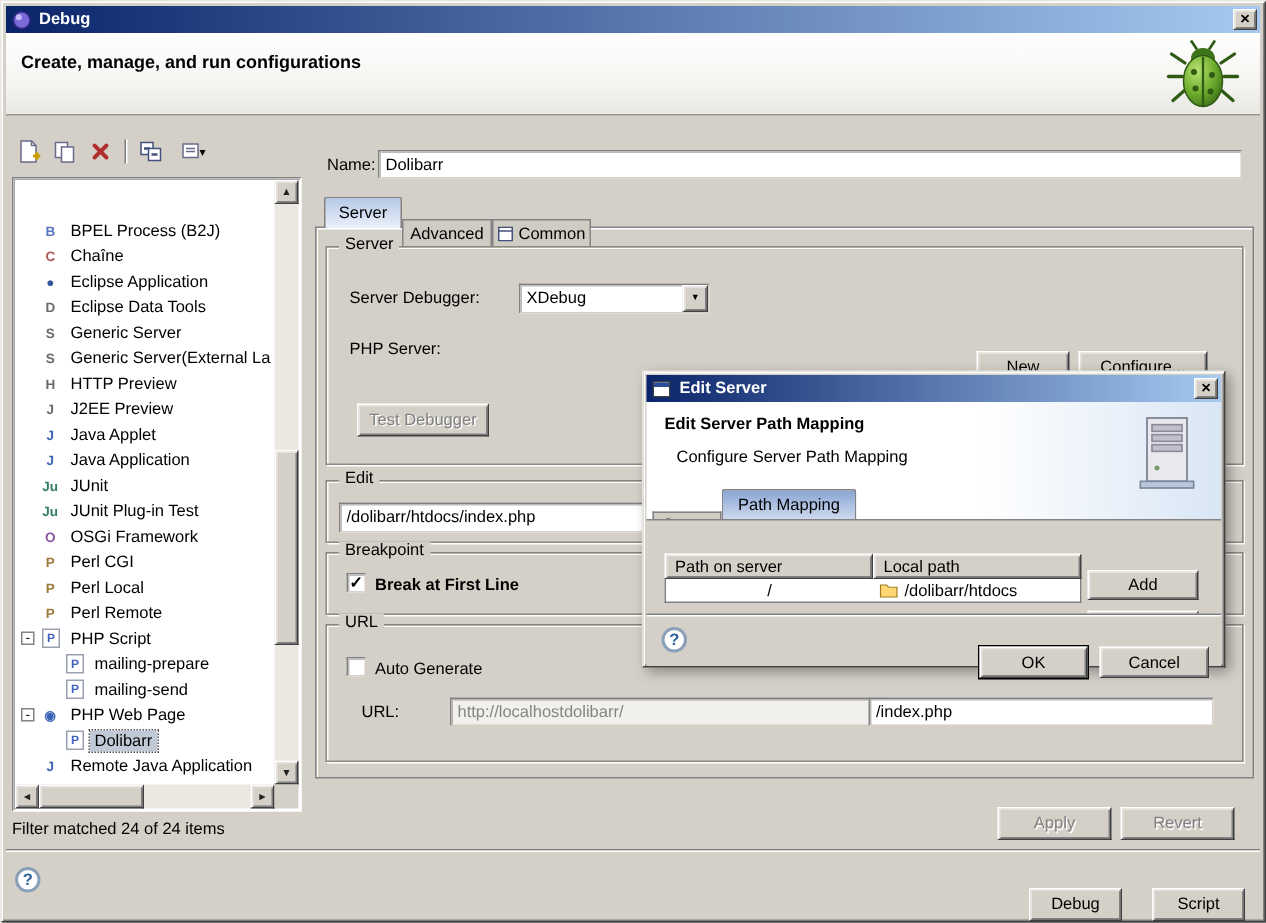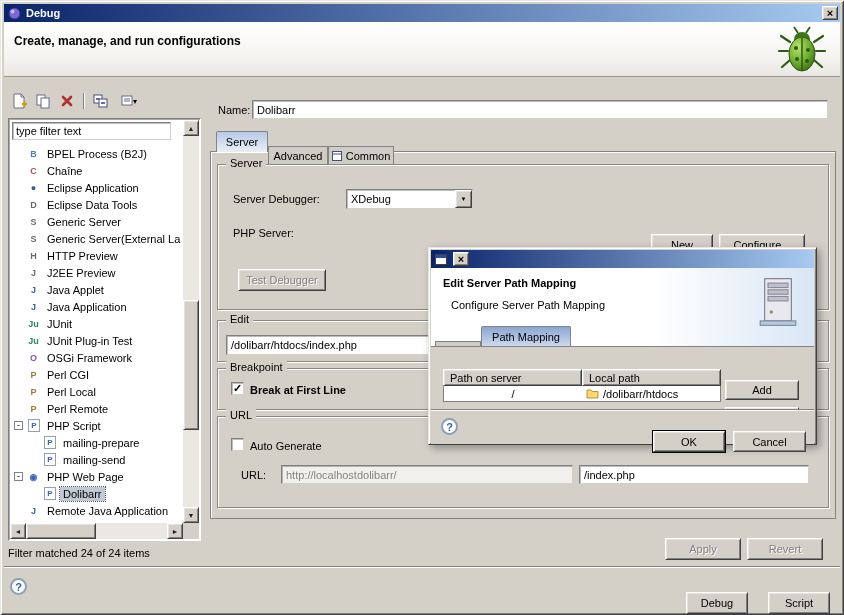--- a/index.html
+++ b/index.html
@@ -38,21 +38,21 @@
   .tree-row.selected .tree-label{background:var(--selection-bg,#c2c9d6);outline:1px dotted #555;}
   .vsb{position:absolute;top:1px;right:1px;width:16px;bottom:17px;background:#ebe8e2;}
   .hsb{position:absolute;left:1px;bottom:1px;height:16px;right:17px;background:#ebe8e2;}
   .sb-btn{position:absolute;width:16px;height:16px;font-size:7px;display:flex;align-items:center;justify-content:center;color:#222;}
   .sb-thumb{position:absolute;}
   .corner{position:absolute;right:1px;bottom:1px;width:16px;height:16px;background:#d4d0c8;}
   .status-text{position:absolute;left:8px;top:547px;}
   .label{position:absolute;white-space:nowrap;}
   .field{position:absolute;background:#fff;border:1px solid;border-color:#808080 #d4d0c8 #d4d0c8 #808080;
     box-shadow:inset 1px 1px 0 rgba(64,64,64,.35);font:11px "Liberation Sans",sans-serif;padding:1px 4px;outline:none;}
-  .field.disabled{background:#f2f0ec;color:#858585;}
+  .field.disabled{background:#f2f0ec;color:#858585;margin-left:19px;}
   .combo{position:absolute;background:#fff;border:1px solid;border-color:#808080 #d4d0c8 #d4d0c8 #808080;
     box-shadow:inset 1px 1px 0 rgba(64,64,64,.35);display:flex;align-items:stretch;}
   .combo-text{flex:1;display:flex;align-items:center;padding:0 4px;white-space:nowrap;overflow:hidden;}
   .combo-btn{flex:0 0 17px;display:flex;align-items:center;justify-content:center;font-size:6px;}
   .btn{display:flex;align-items:center;justify-content:center;font-size:11px;cursor:default;margin-top:12px;}
   .btn.disabled{color:#828282;text-shadow:1px 1px 0 #fff;}
   .btn.default{box-shadow:inset 1px 1px 0 #e6e3de, inset -1px -1px 0 #808080, 0 0 0 1px #000;}
   .group{position:absolute;border:1px solid #8a8880;box-shadow:inset 1px 1px 0 #fff, 1px 1px 0 #fff;}
   .legend{position:absolute;top:-8px;left:8px;background:var(--window-bg,#d4d0c8);padding:0 4px;}
   .tab{position:absolute;display:flex;align-items:center;justify-content:center;gap:4px;border:1px solid #848284;border-bottom:none;}
@@ -164,21 +164,20 @@
     <span class="tbtn" style="width:30px;">
       <svg width="14" height="14" viewBox="0 0 14 14">
           <rect x="1" y="2" width="10" height="9" fill="#fff" stroke="#6a6a8a"></rect>
           <path d="M3 5h6M3 7h6" stroke="#6a6a8a"></path>
         </svg>
       <span class="menu-arrow">▾</span>
     </span>
   </div>
 
   <div class="tree-panel">
-    <input class="filter-input" value="type filter text" style="">
     <div class="tree" id="tree">
         <div class="tree-row" style="padding-left: 0px;">
           <span class="expander"></span>
           <span class="tree-icon" style="color: rgb(90, 120, 192);">B</span>
           <span class="tree-label">BPEL Process (B2J)</span>
         </div>
         <div class="tree-row" style="padding-left: 0px;">
           <span class="expander"></span>
           <span class="tree-icon" style="color: rgb(168, 88, 88);">C</span>
           <span class="tree-label">Chaîne</span>
@@ -363,20 +362,21 @@
   <div class="btn raised" style="position:absolute;left:768px;top:580px;width:62px;height:22px;">Script</div>
 
   <div class="dialog">
     <div class="dlg-titlebar">
       <span class="tb-icon">
         <svg width="12" height="11" viewBox="0 0 12 11">
             <rect x="0.5" y="0.5" width="11" height="10" fill="#fff" stroke="#404040"></rect>
             <rect x="1" y="1" width="10" height="3" fill="#2a4d9c"></rect>
           </svg>
       </span>
+      <span class="tb-title">Edit Server</span>
       <span class="tb-close raised">×</span>
     </div>
     <div class="dlg-header">
       <span class="dlg-heading">Edit Server Path Mapping</span>
       <span class="dlg-subheading">Configure Server Path Mapping</span>
       <span class="server-art">
         <svg width="40" height="52" viewBox="0 0 36 46">
           <rect x="6" y="2" width="24" height="38" fill="#e8e8ee" stroke="#7a7a8a"></rect>
           <rect x="9" y="6" width="18" height="4" fill="#c0c0cc" stroke="#8a8a9a"></rect>
           <rect x="9" y="12" width="18" height="4" fill="#c0c0cc" stroke="#8a8a9a"></rect>

